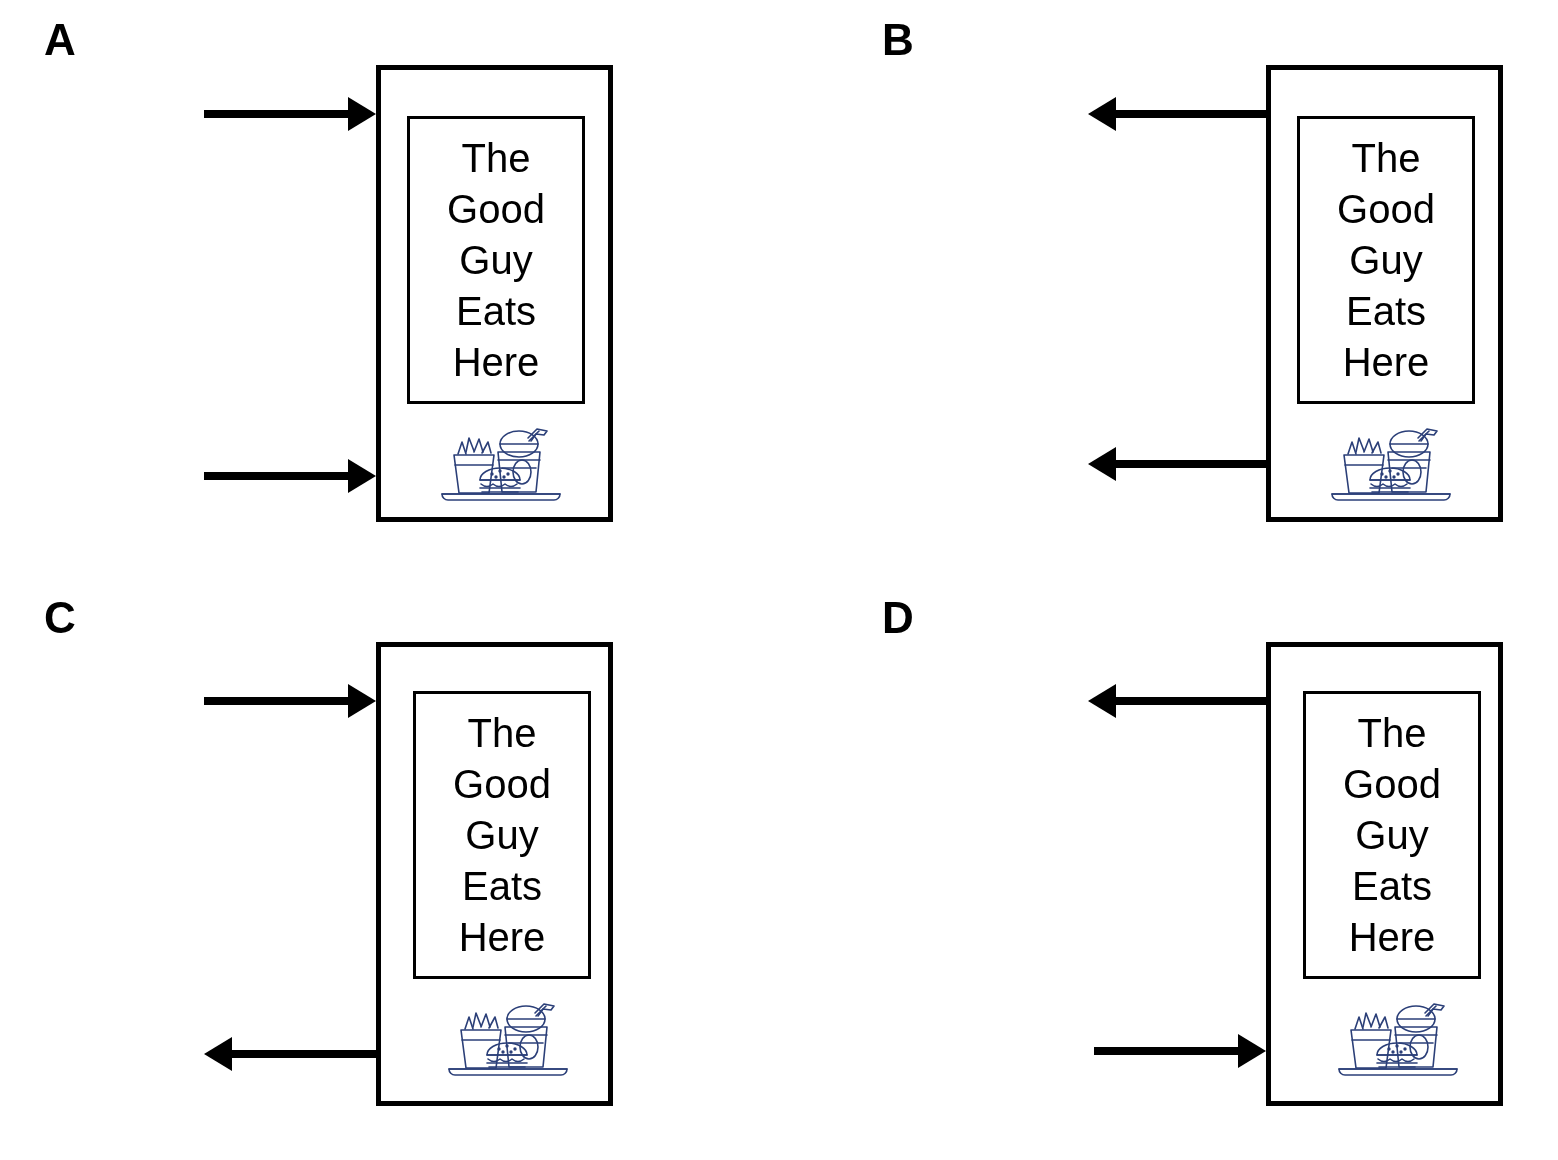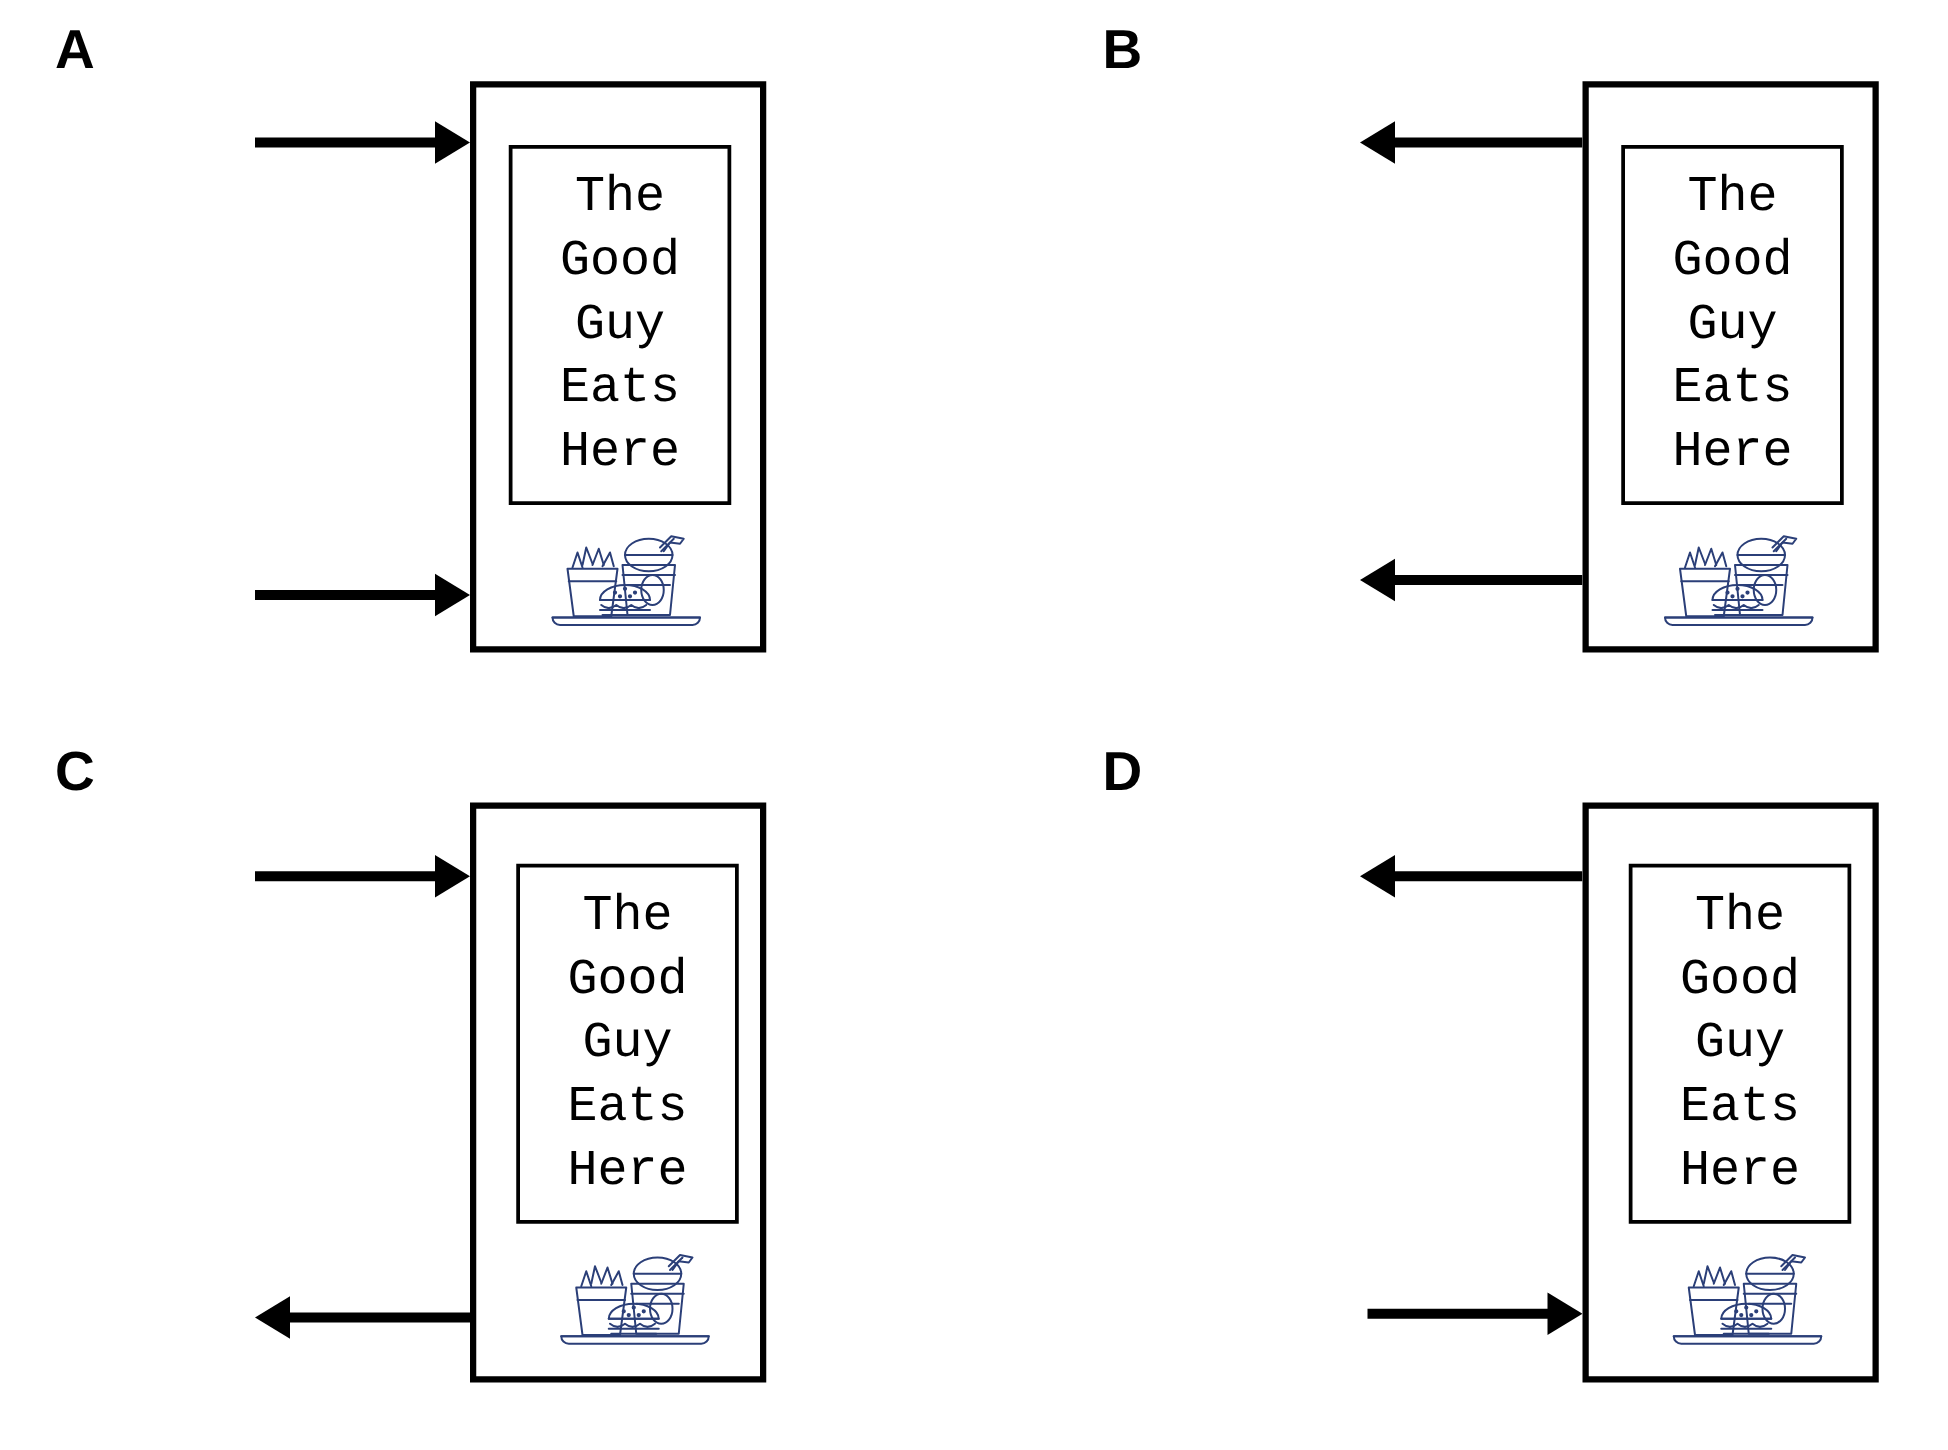--- a/index.html
+++ b/index.html
@@ -44,21 +44,21 @@
     position: absolute;
     box-sizing: border-box;
     border: 3px solid #000000;
     background: #ffffff;
     display: flex;
     flex-direction: column;
     align-items: center;
     justify-content: center;
   }
   .sign-line {
-    font-family: Liberation Mono, monospace;
+    font-family: Liberation Sans, sans-serif;
     font-size: 40px;
     line-height: 51px;
     color: #000000;
     text-align: center;
     white-space: nowrap;
   }
   
   .food-icon {
     position: absolute;
     display: block;

